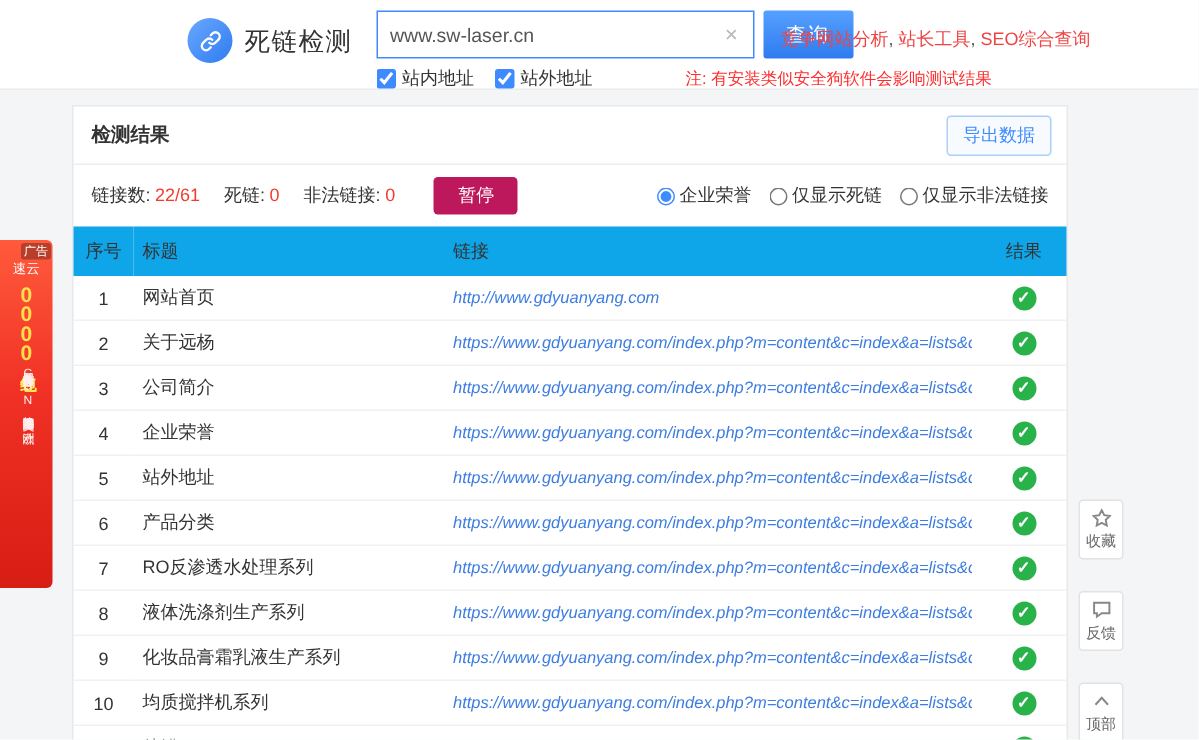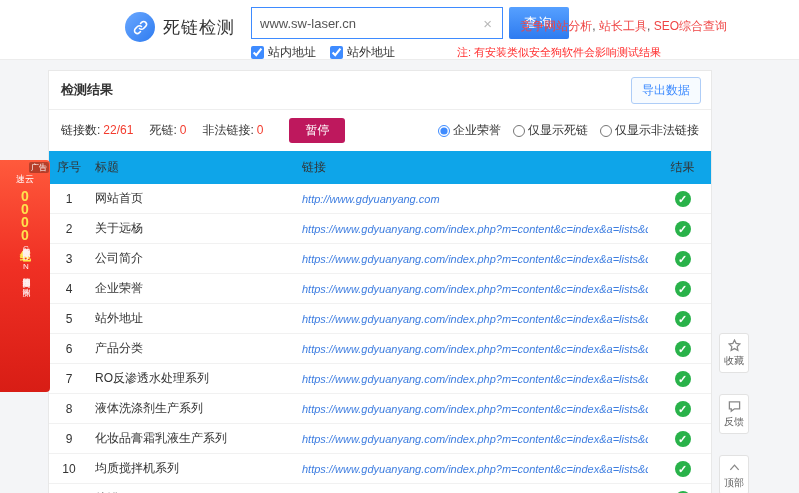--- a/index.html
+++ b/index.html
@@ -71,21 +71,21 @@
   .c-no { width:40px; text-align:center !important; }
   .c-title { width:207px; }
   .c-result { width:57px; text-align:center !important; }
   .link { color:#3d7de0; text-decoration:none; font-size:11px; white-space:nowrap; display:block; overflow:hidden;font-style:italic; }
   .check {
     display:inline-block; width:16px; height:16px; border-radius:50%;
     background:#29b24a; color:#fff; font-size:11px; line-height:16px; text-align:center; font-weight:bold;
   }
   
   .ad {
-    position:absolute; left:0; top:160px; width:50px; height:232px;
+    position:absolute; left:0; top:160px; width:35px; height:232px;
     background:linear-gradient(180deg,#ff5a3c 0%,#f03024 45%,#d81d15 100%);
     color:#fff; overflow:hidden; border-radius:0 4px 4px 0; cursor:pointer;
   }
   .ad .tag { position:absolute; top:2px; right:1px; font-size:8px; color:#fff; background:rgba(0,0,0,.28); padding:0 2px; border-radius:2px; }
   .ad .brand { display:block; font-size:9px; text-align:center; margin-top:13px; }
   .ad .big { display:block; margin:2px auto 0; font-size:14px; font-weight:bold; color:#ffe14d;
     writing-mode:vertical-rl; text-orientation:upright; letter-spacing:-3px; text-align:center; }
   .ad .hl { display:block; margin:1px auto; font-size:11px; font-weight:bold; color:#ffe84d;
     writing-mode:vertical-rl; text-orientation:upright; }
   .ad .line { display:block; margin:1px auto; font-size:8px; color:#ffefef;

